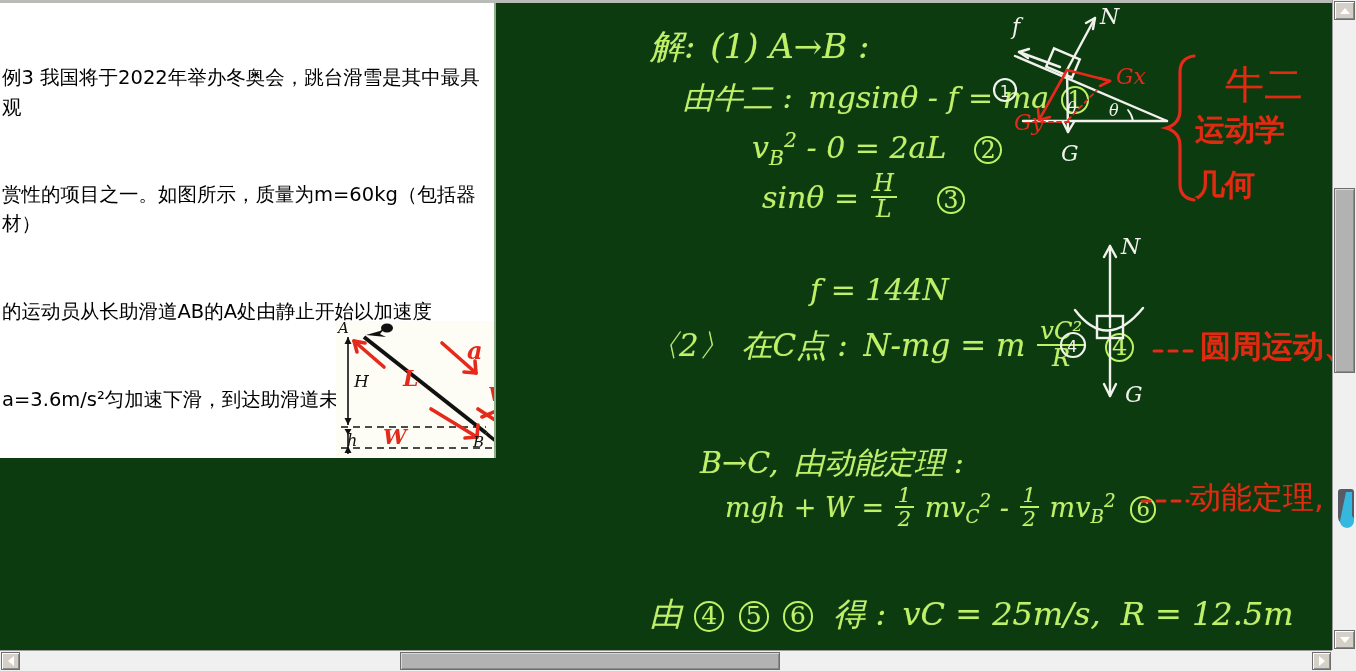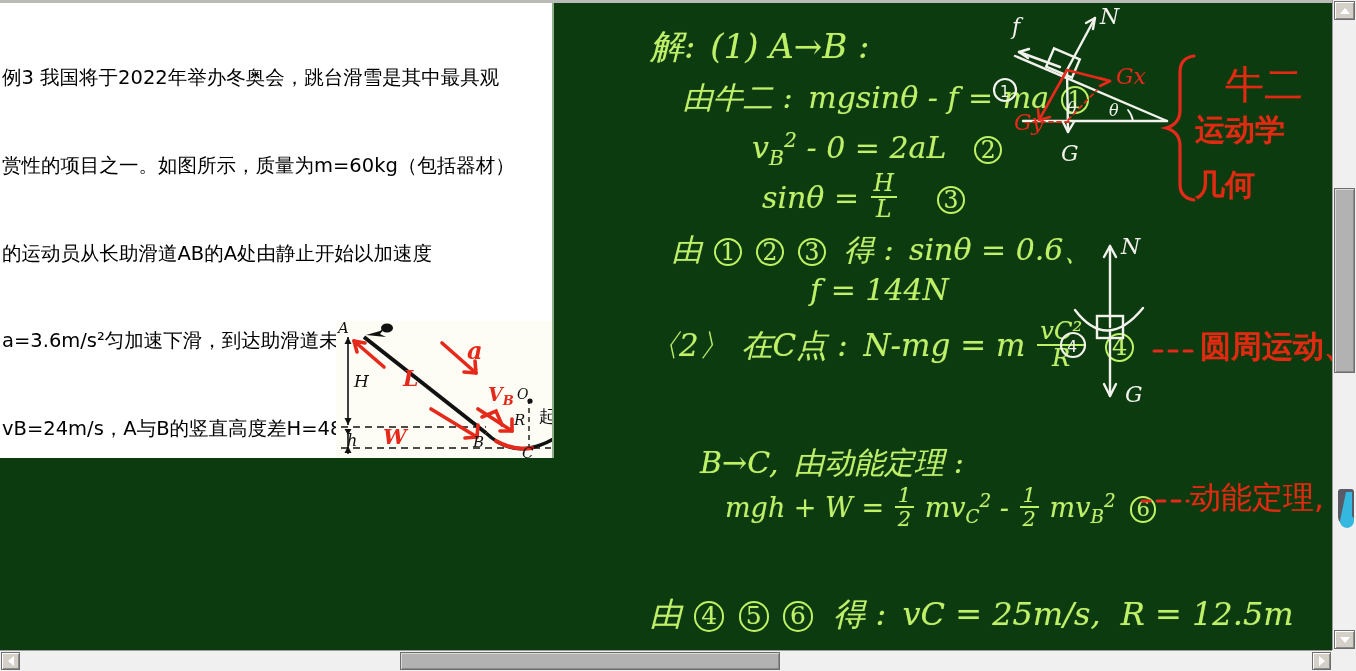--- a/index.html
+++ b/index.html
@@ -30,21 +30,21 @@
     position: absolute;
     left: 0; top: 0;
     width: 1332px; height: 3px;
     background: #b9bcb6;
   }
 
   
   .doc-panel {
     position: absolute;
     left: 0; top: 3px;
-    width: 554px;
+    width: 496px;
     height: 455px;
     background: #ffffff;
     border-right: 2px solid #8fae8c;
     box-sizing: border-box;
     overflow: hidden;
   }
   .doc-text {
     padding: 2px 6px 0 2px;
     color: #000;
     font-family: "DejaVu Sans", "Liberation Sans", sans-serif;
@@ -267,28 +267,20 @@
 
   <div class="hand" style="left:762px; top:175px; font-size:30px;">
     <span>sinθ =</span>
     <span class="frac">
       <span class="num">H</span>
       <span class="den">L</span>
     </span>
     <span class="circnum" style="margin-left:28px;">3</span>
   </div>
 
-  <div class="hand" style="left:672px; top:230px; font-size:30px;">
-    <span class="cjk">由</span>
-    <span class="circnum">1</span>
-    <span class="circnum">2</span>
-    <span class="circnum">3</span>
-    <span class="cjk" style="margin-left:6px;">得 :</span>
-    <span style="margin-left:6px;">sinθ = 0.6、</span>
-  </div>
 
   <div class="hand" style="left:810px; top:272px; font-size:30px;">
     <span>f = 144N</span>
   </div>
 
   <div class="hand" style="left:648px; top:322px; font-size:31px;">
     <span>〈2〉</span>
     <span class="cjk" style="margin-left:2px;">在C点 :</span>
     <span style="margin-left:6px;">N-mg = m</span>
     <span class="frac">

